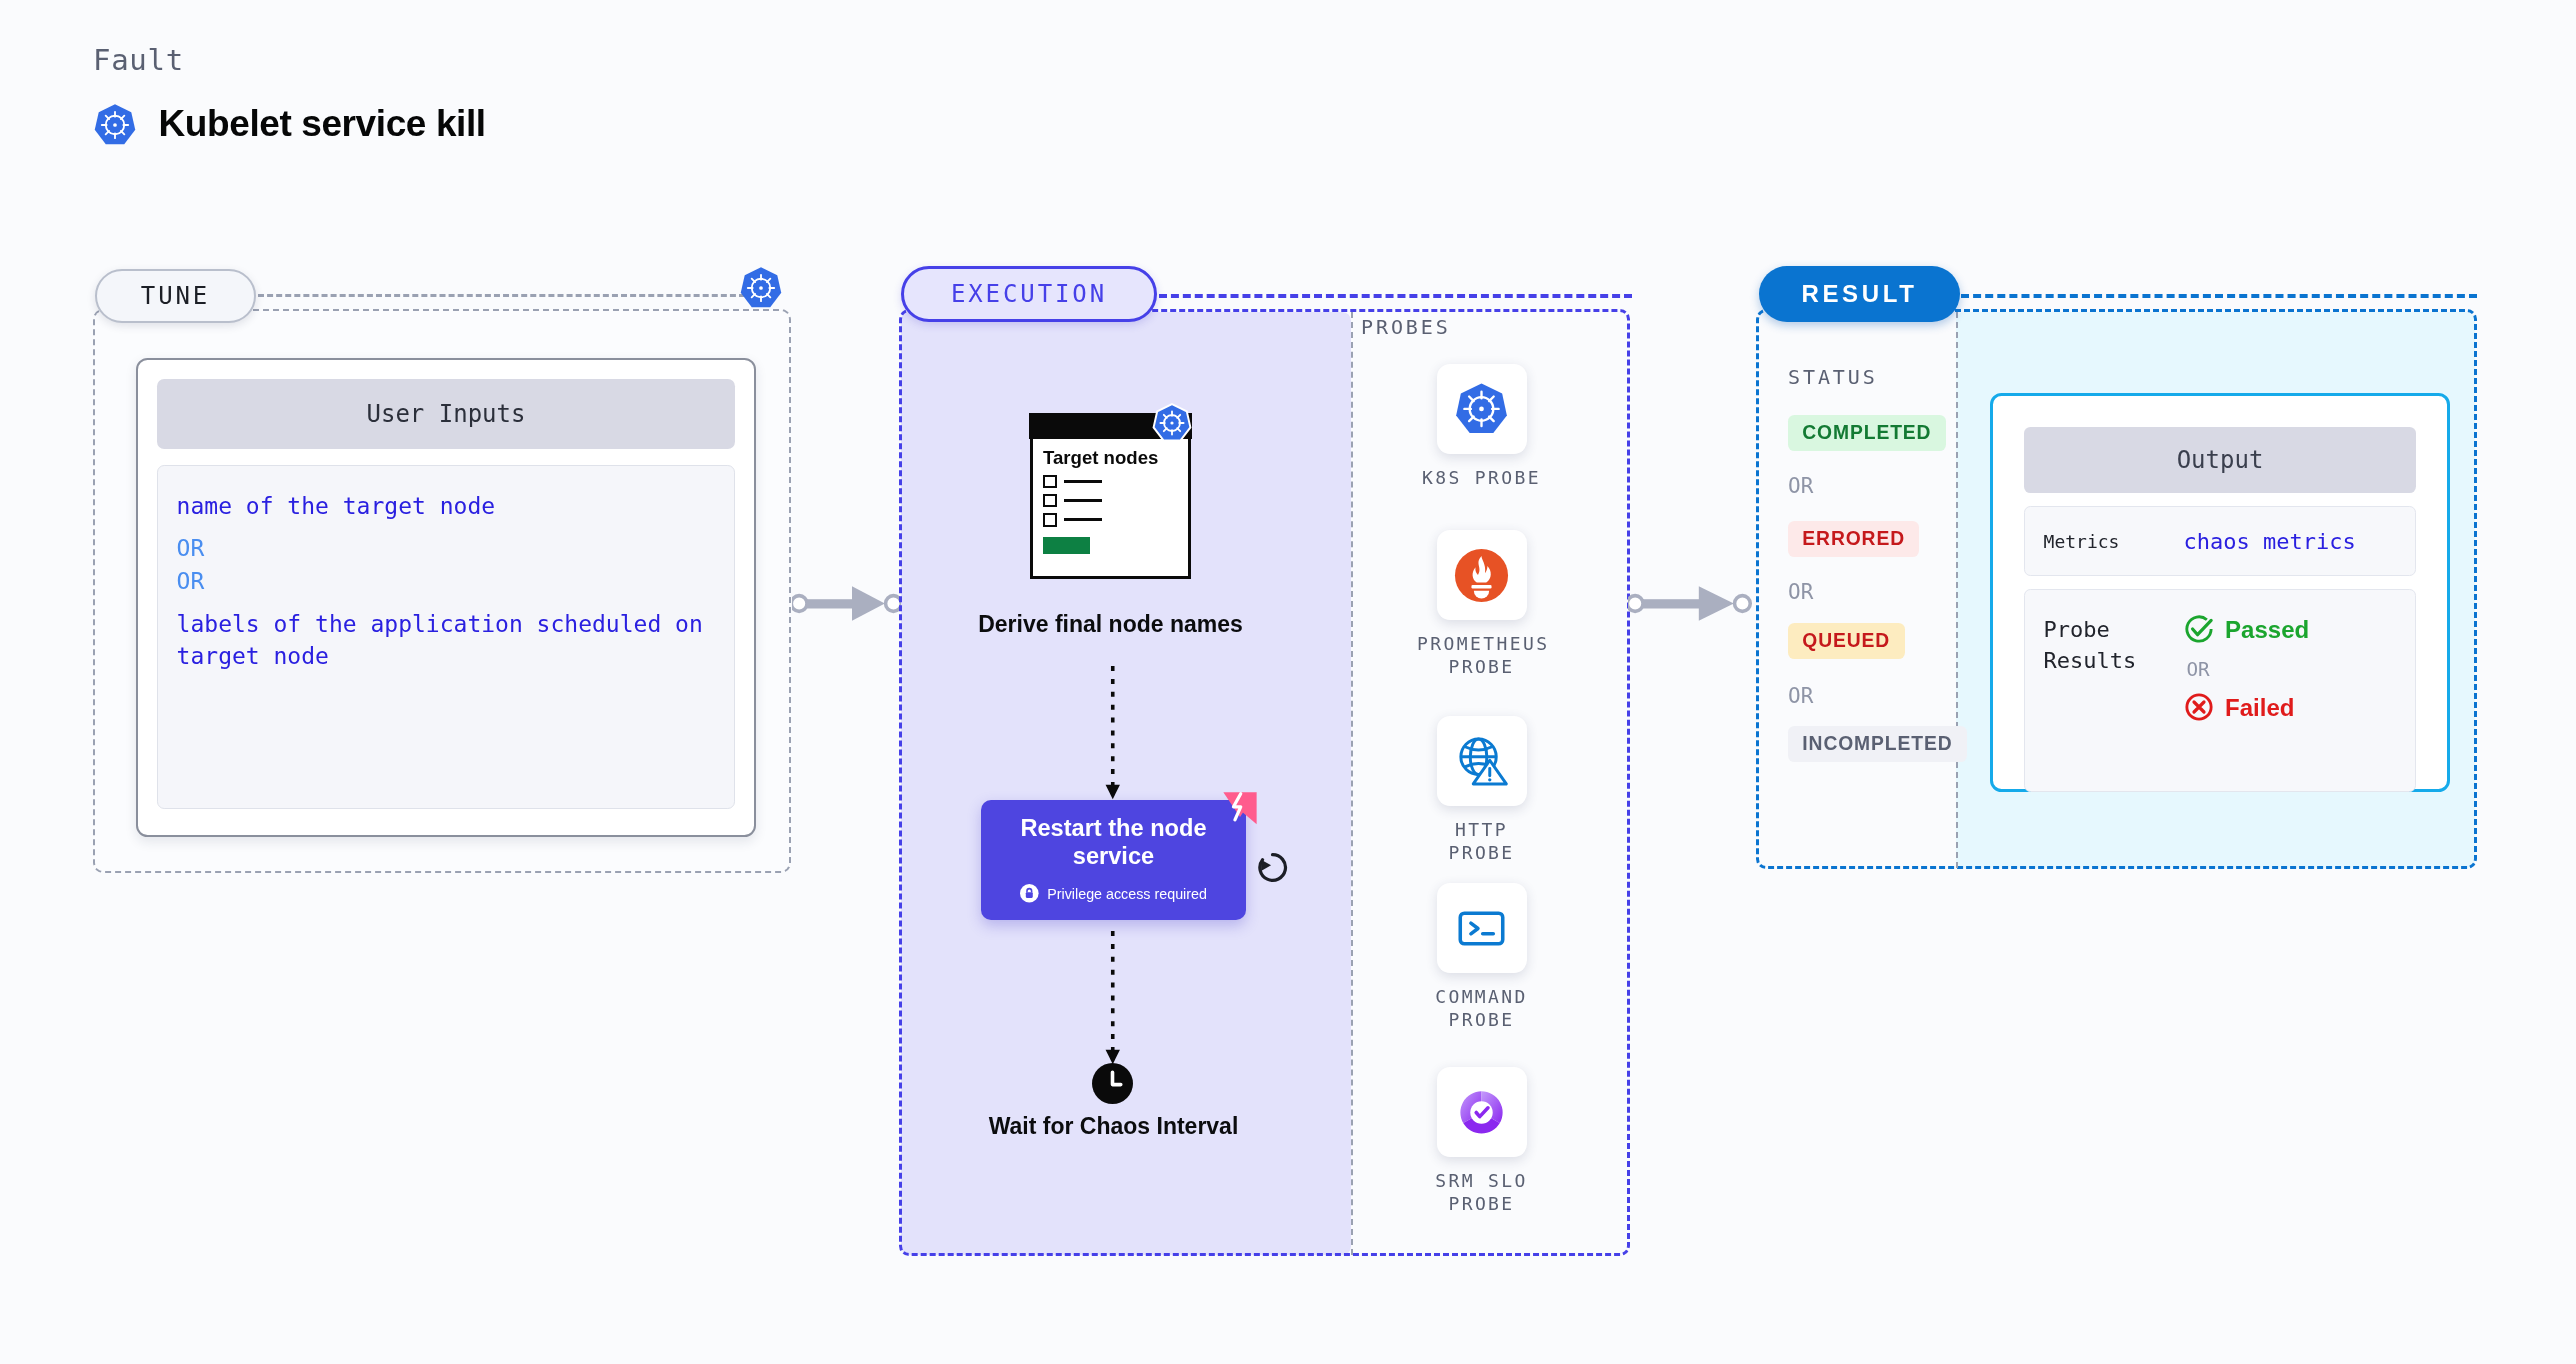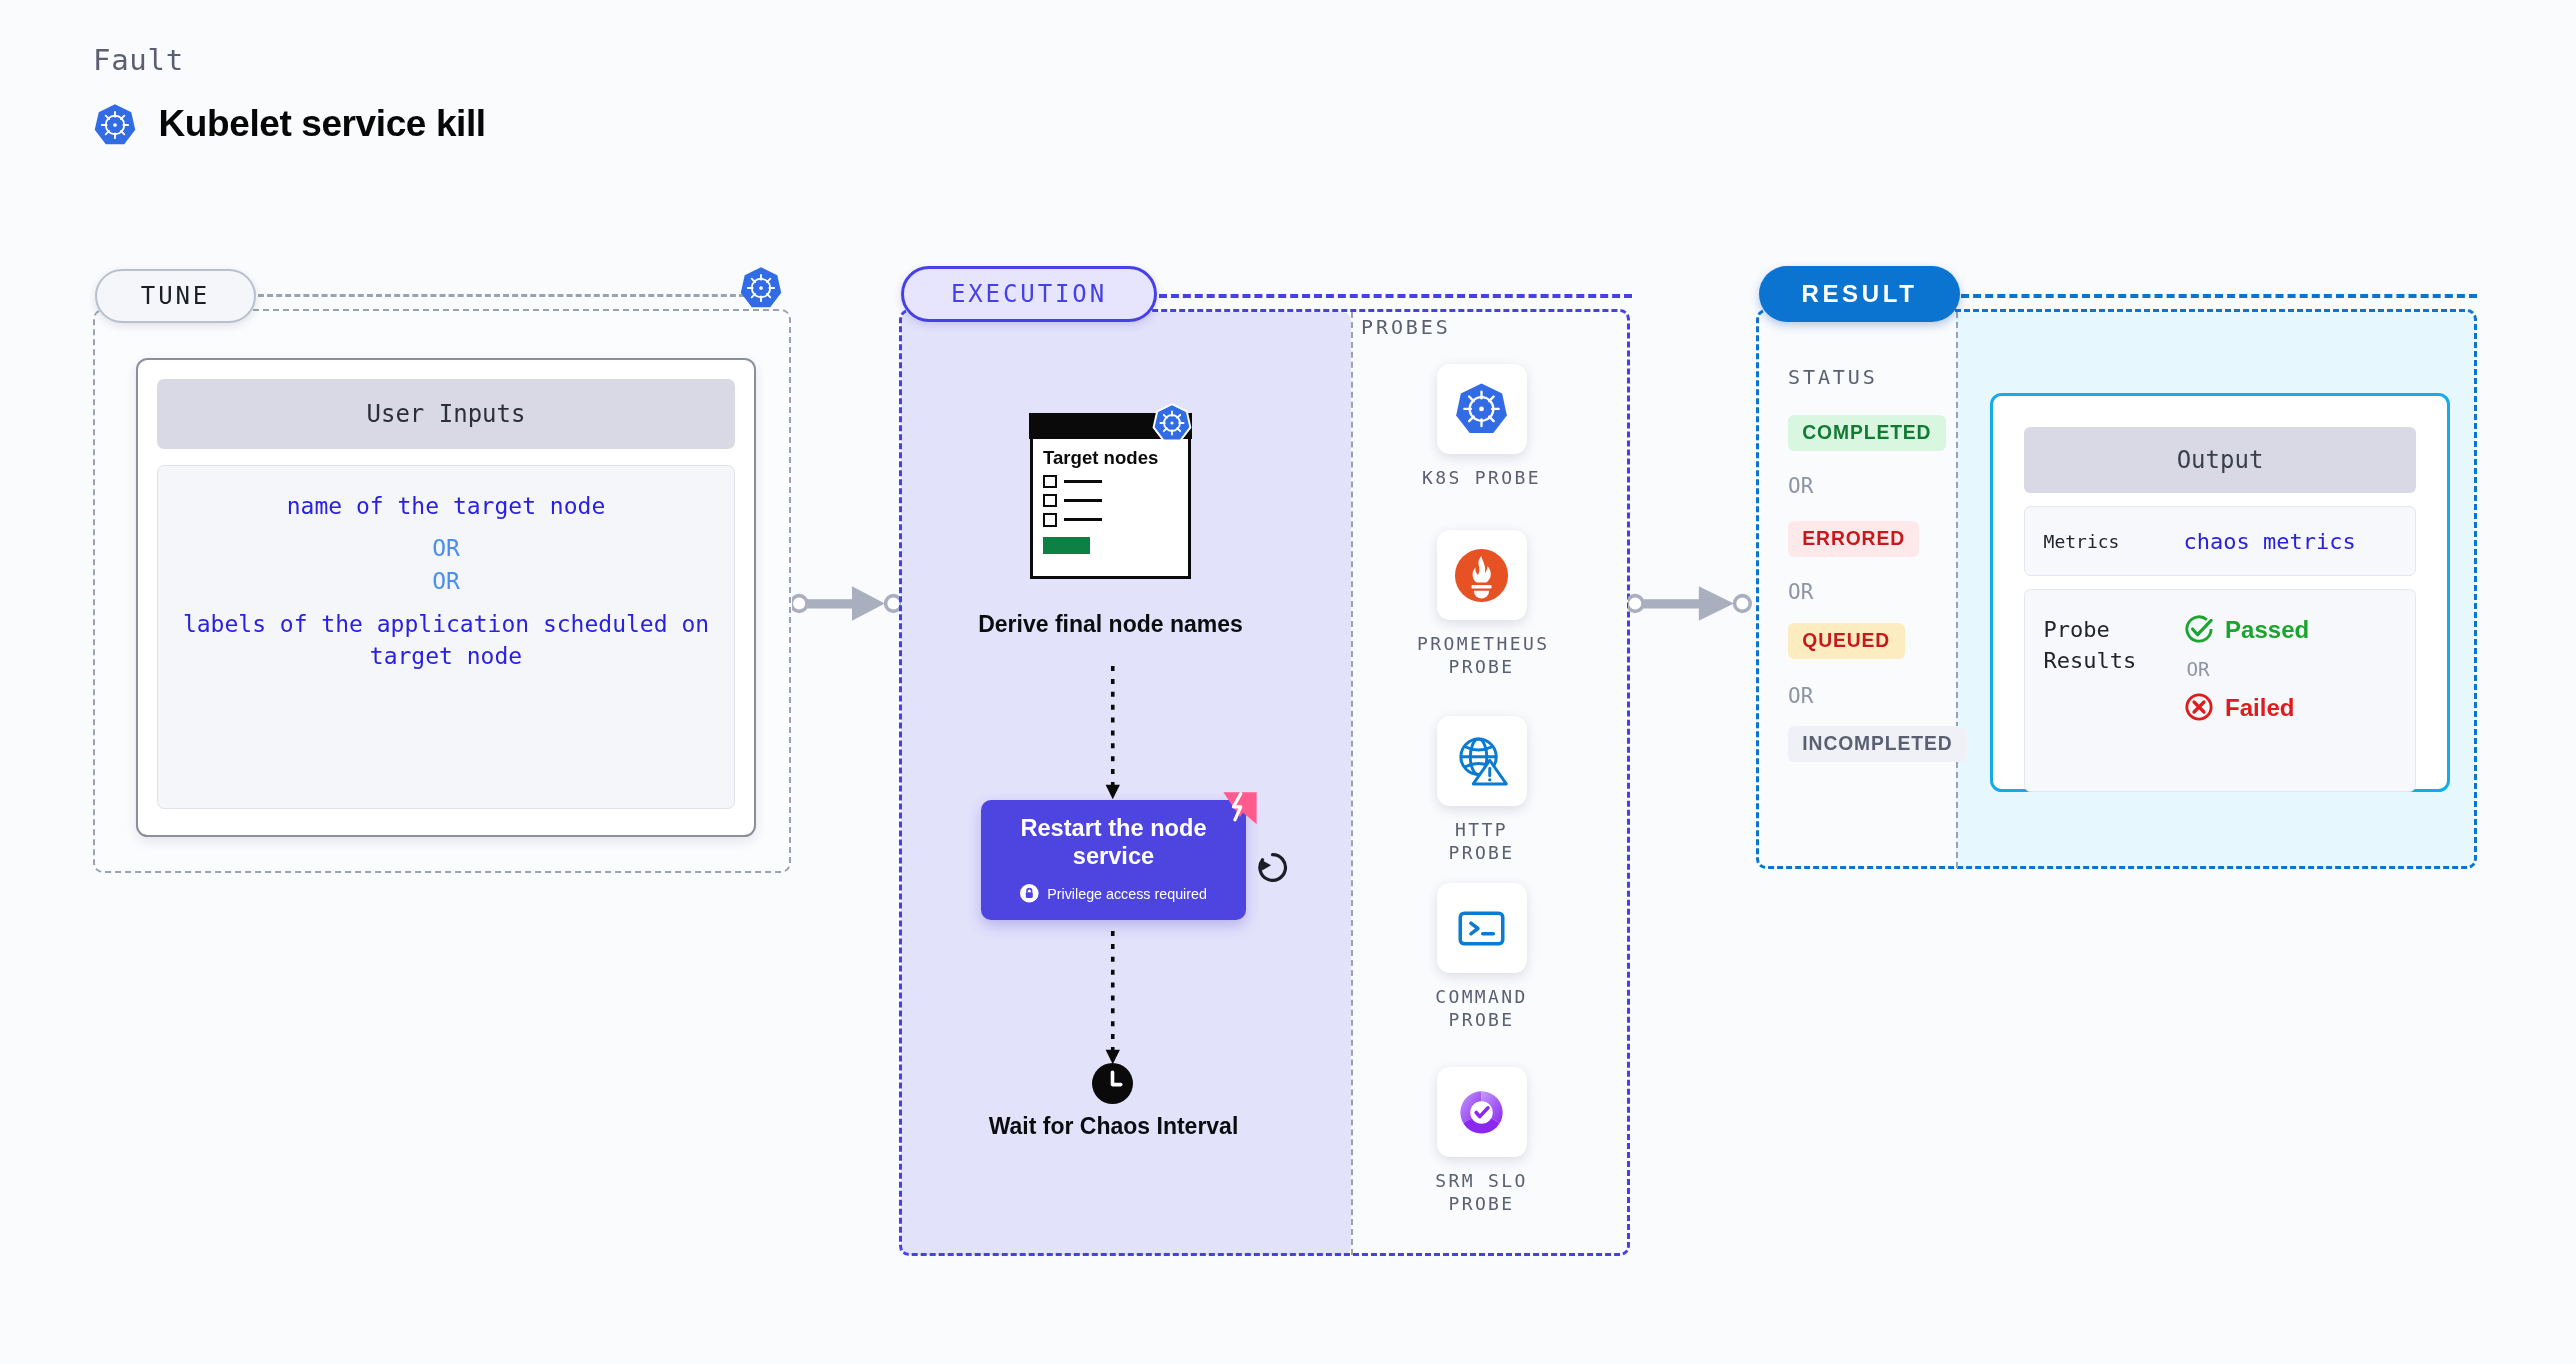--- a/index.html
+++ b/index.html
@@ -36,21 +36,21 @@
   #tune-k8s{position:absolute;left:739px;top:266px;z-index:7;}
 
   #user-inputs-card{position:absolute;left:136px;top:358px;width:620px;height:479px;
       background:#fff;border:2.1px solid #8a8f9c;border-radius:11.5px;box-sizing:border-box;
       box-shadow:0 4.3px 11.5px rgba(30,40,70,.10);padding:19px;}
   #user-inputs-header{height:70px;background:#d8d9e4;border-radius:7.2px;
       display:flex;align-items:center;justify-content:center;font-size:24px;color:#2b2f3a;}
   #node-details-box{margin-top:15.8px;height:344px;background:#f5f6fa;border:1.4px solid #dfe2ea;
       border-radius:7.2px;box-sizing:border-box;display:flex;padding:24px 18.6px;}
   #node-details-label{width:229px;flex:none;font-size:23px;color:#21242c;padding-top:40px;}
-  #node-details-values{font-size:23px;line-height:1.42;text-align:center;}
+  #node-details-values{font-size:23px;line-height:1.42;}
   .v-blue{color:#2a20e0;}
   .v-or{color:#4a8ef0;}
 
   
   #exec-frame{left:899px;top:309px;width:731px;height:947px;
       border:3.6px dashed #4640e8;background:transparent;box-sizing:border-box;}
   #exec-fill{position:absolute;left:901px;top:312px;width:450px;height:943px;
       background:#e3e2fb;border-radius:8.6px;}
   #exec-pill{left:901px;top:266px;width:256px;height:56px;background:#e6e5fd;
       border:3.6px solid #4640e8;color:#4640e8;box-shadow:0 2.9px 8.6px rgba(60,50,200,.18);}

